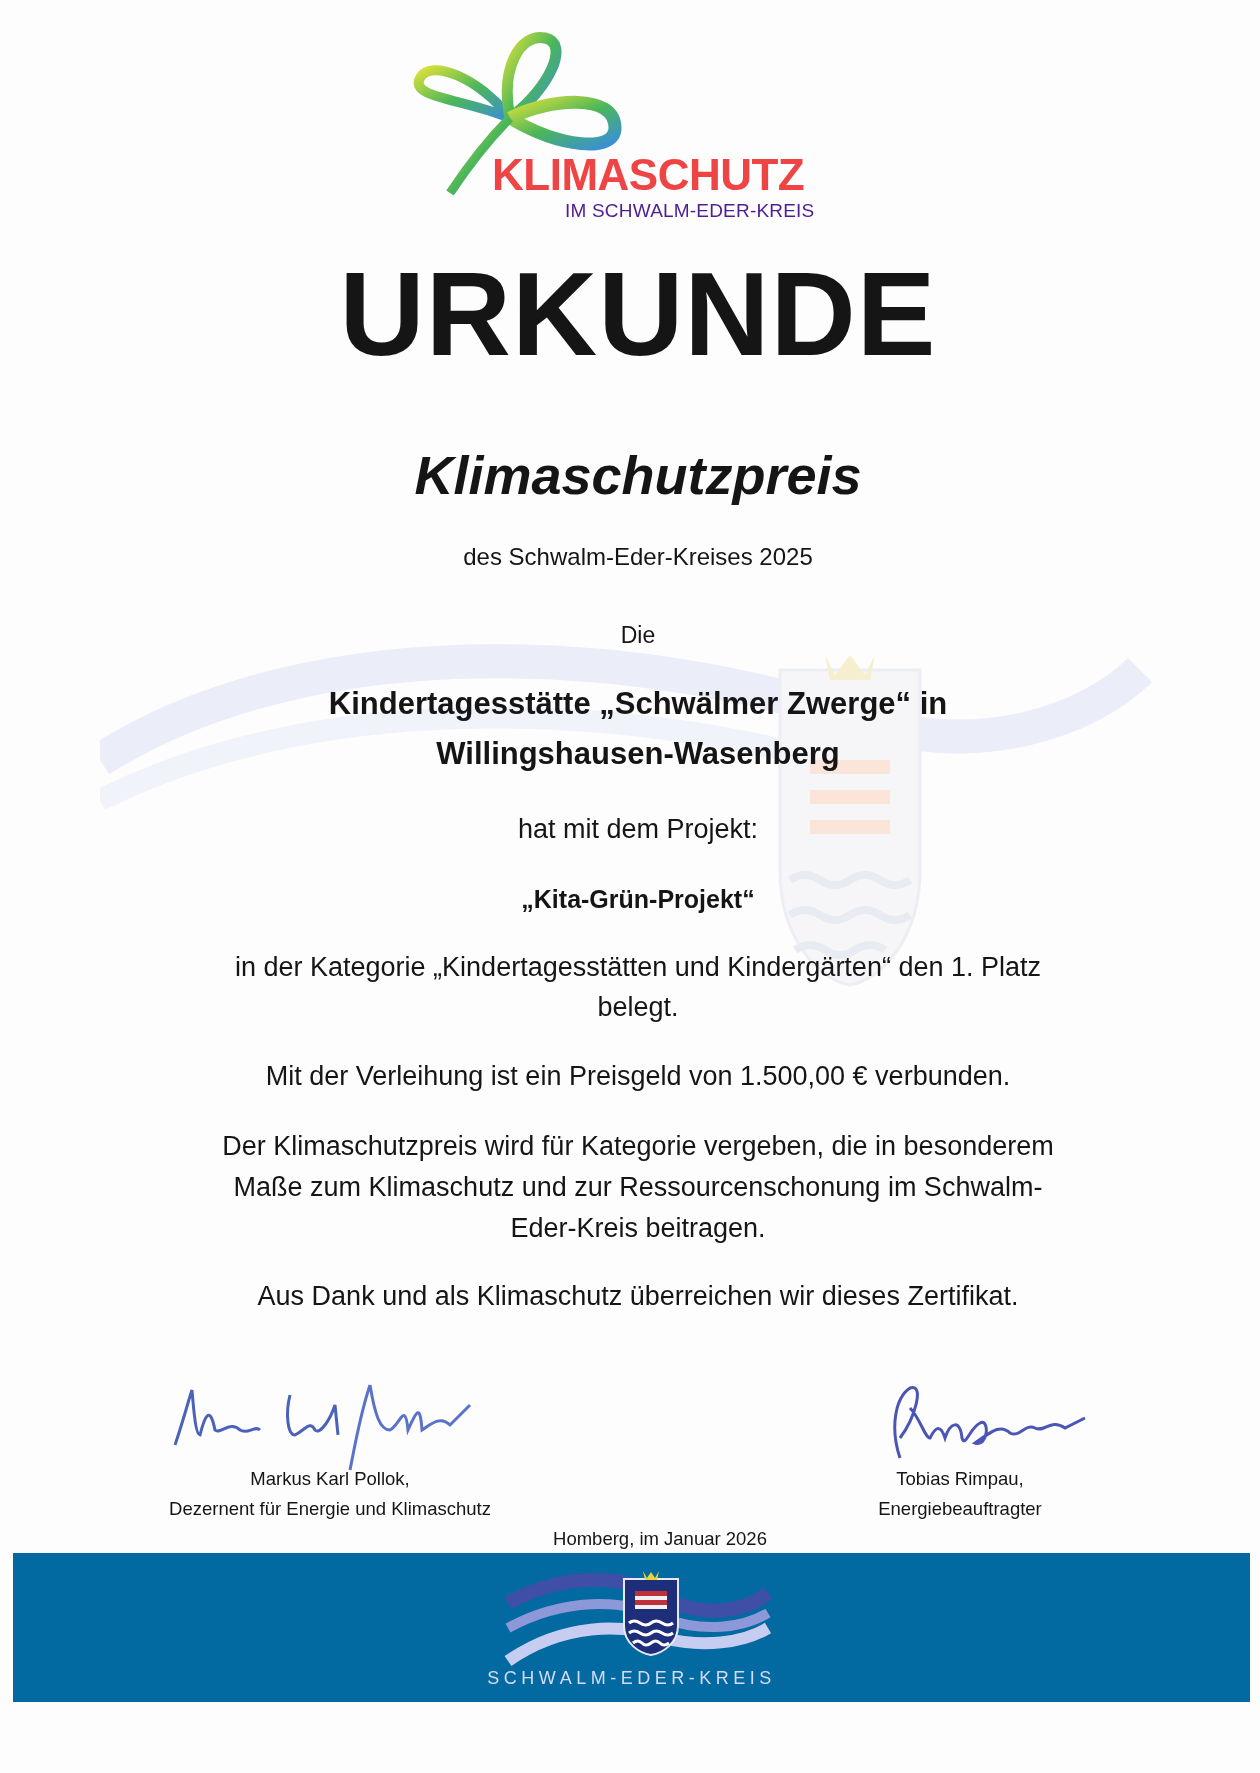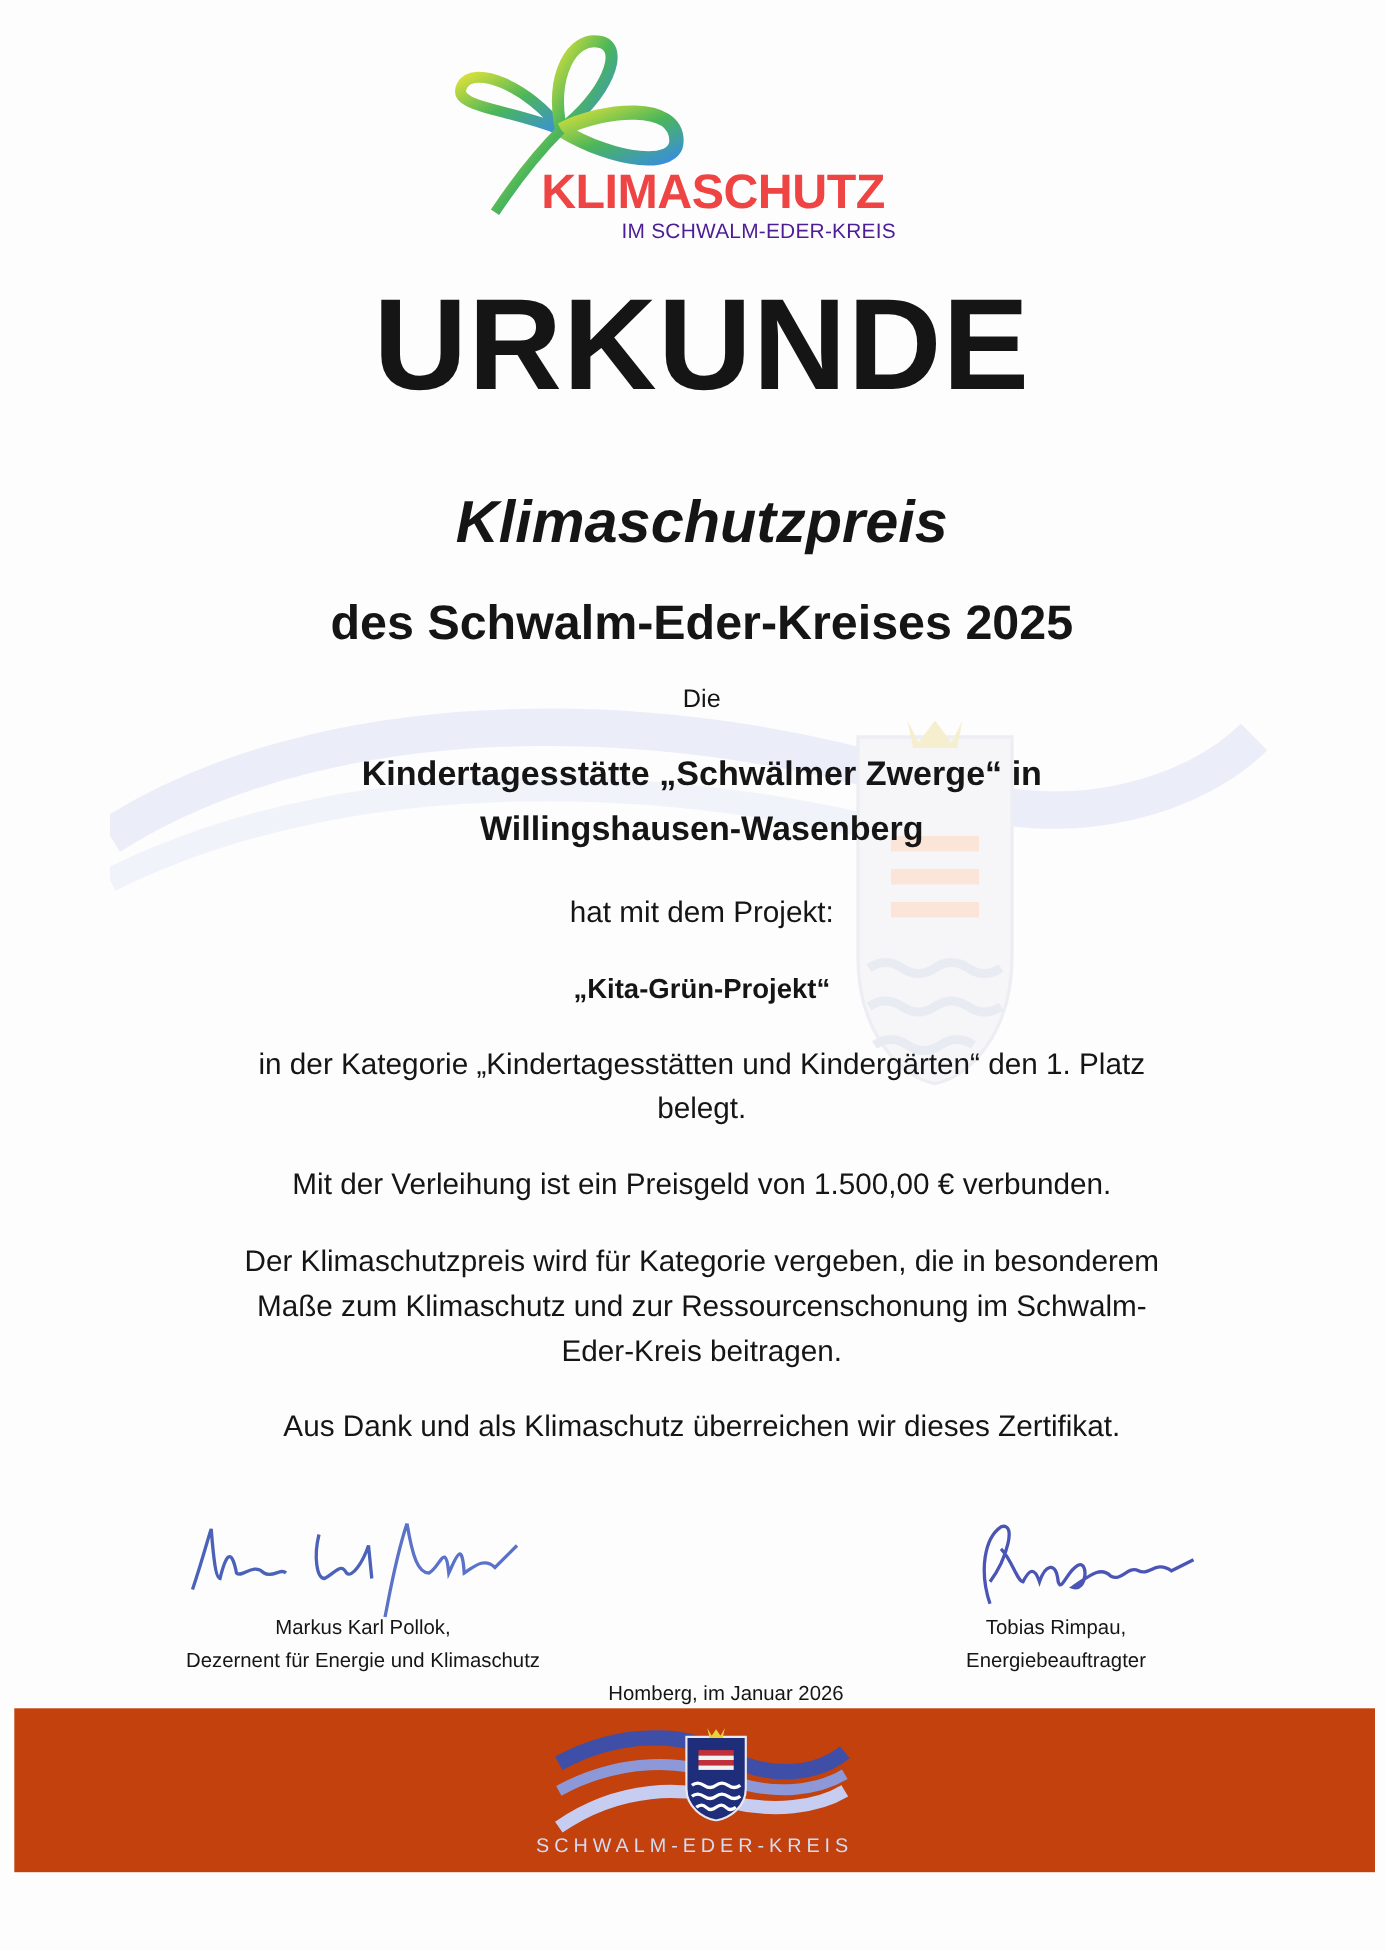--- a/index.html
+++ b/index.html
@@ -4,26 +4,26 @@
 <style>
   html, body { margin:0; padding:0; }
   body { width:1260px; height:1773px; background:#fdfdfd; position:relative; overflow:hidden;
          font-family:"Liberation Sans", "DejaVu Sans", sans-serif; color:#151515; }
   .abs { position:absolute; }
   .c { position:absolute; left:0; width:1240px; text-align:center; white-space:nowrap;margin-left:18px; }
   .logo-word { left:492px; top:150px; font-size:44px; font-weight:bold; color:#ef4444; letter-spacing:-0.5px; }
   .logo-sub { left:565px; top:200px; font-size:19px; color:#4c1d95; letter-spacing:0.2px; }
   .title { top:255px; font-size:118px; font-weight:bold; letter-spacing:1px; line-height:1; }
   .h2 { top:448px; font-size:54px; font-weight:bold; line-height:1;font-style:italic; }
-  .h3 { top:545px; font-size:44px; font-weight:bold; line-height:1; }
+  .h3 { top:545px; font-size:24px; font-weight:normal; line-height:1; }
   .small { font-size:23px; line-height:1; }
   .bold30 { font-size:31px; font-weight:bold; line-height:1; }
   .body26 { font-size:27px; line-height:1; }
   .sig-text { font-size:18.5px; line-height:1; text-align:center; white-space:nowrap; }
-  .banner { left:13px; top:1553px; width:1237px; height:149px; background:#c2410c; }
+  .banner { left:13px; top:1553px; width:1237px; height:149px; background:#0369a1; }
   .banner-label { left:0; width:1237px; top:115px; text-align:center; font-size:18px; letter-spacing:4.5px; color:#d5dbf3; }
 </style>
 </head>
 <body>
 
 <svg class="abs" style="left:100px;top:640px;" width="1060" height="180" viewBox="0 0 1060 180">
   <path d="M0 120 C 220 -20, 560 10, 760 80 C 880 120, 990 80, 1040 30" stroke="#e6e8f6" stroke-width="34" fill="none" opacity="0.8"></path>
   <path d="M0 160 C 240 40, 560 70, 760 130" stroke="#eef0f9" stroke-width="22" fill="none" opacity="0.8"></path>
 </svg>
 <svg class="abs" style="left:770px;top:650px;" width="160" height="340" viewBox="0 0 160 340">

